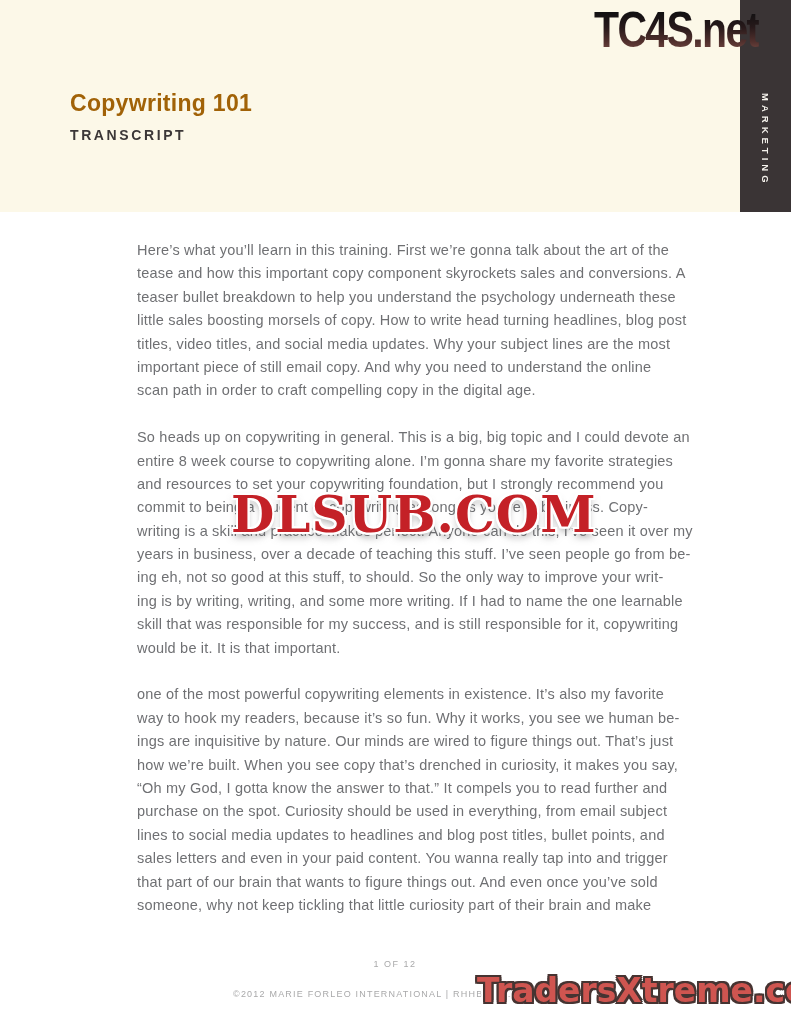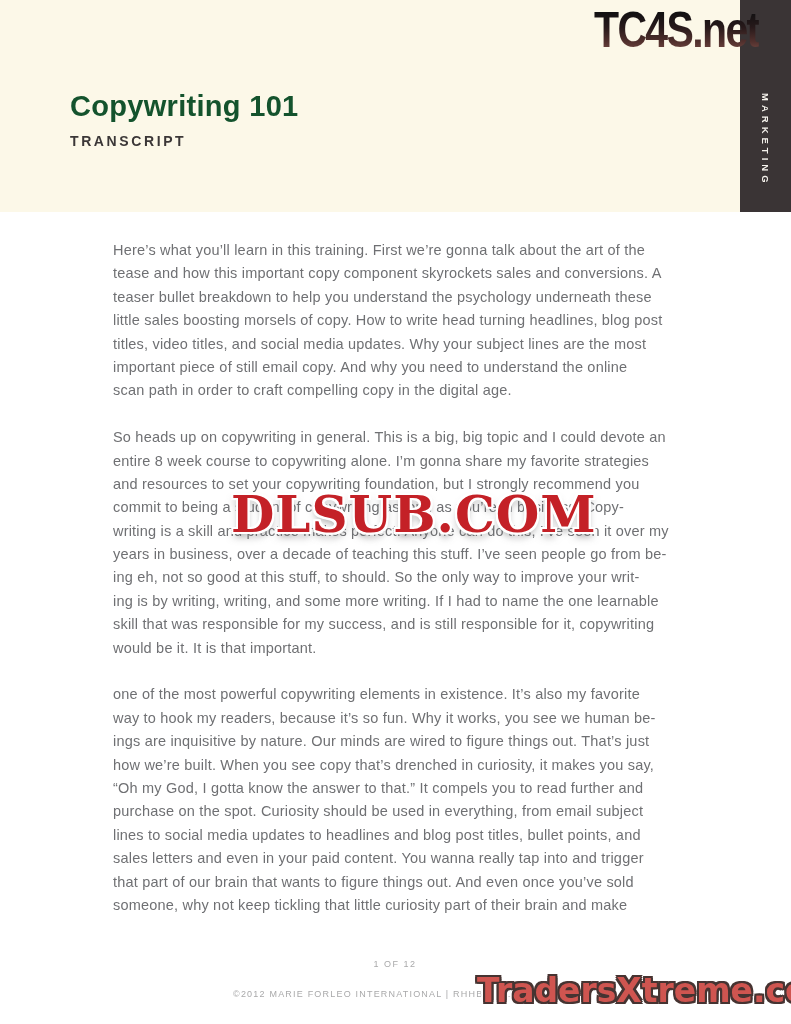--- a/index.html
+++ b/index.html
@@ -22,35 +22,35 @@
   }
   .tab-label {
     margin-top:93px;
     writing-mode:vertical-rl;
     color:#f5f2ec; font-size:9.5px; font-weight:bold; letter-spacing:4px;
   }
 
   
   .title-block { position:absolute; left:70px; top:90px; }
   .page-title {
-    margin:0; font-size:29px; font-weight:bold; color:#14532d;
+    margin:0; font-size:23px; font-weight:bold; color:#a16207;
     letter-spacing:0.3px;
   }
   .subtitle {
     margin-top:10px; font-size:14px; font-weight:bold;
     letter-spacing:2.6px; color:#3b3737;
   }
 
   
   .transcript {
     position:absolute; left:113px; top:239px; width:580px;
     font-size:14.5px; color:#6f7073;
   }
   .para { margin:0 0 23.4px 0; }
-  .line { height:23.4px; line-height:23.4px; white-space:nowrap; letter-spacing:0.2px; }
+  .line { height:23.4px; line-height:23.4px; white-space:nowrap; letter-spacing:0.2px;margin-left:24px; }
 
   
   .page-number {
     position:absolute; top:959px; left:113px; width:564px; text-align:center;
     font-size:9px; letter-spacing:1.5px; color:#a9a9aa;
   }
   .copyright {
     position:absolute; top:989px; left:113px; width:564px; text-align:center;
     font-size:9px; letter-spacing:1.2px; color:#a9a9aa; white-space:nowrap;
   }

